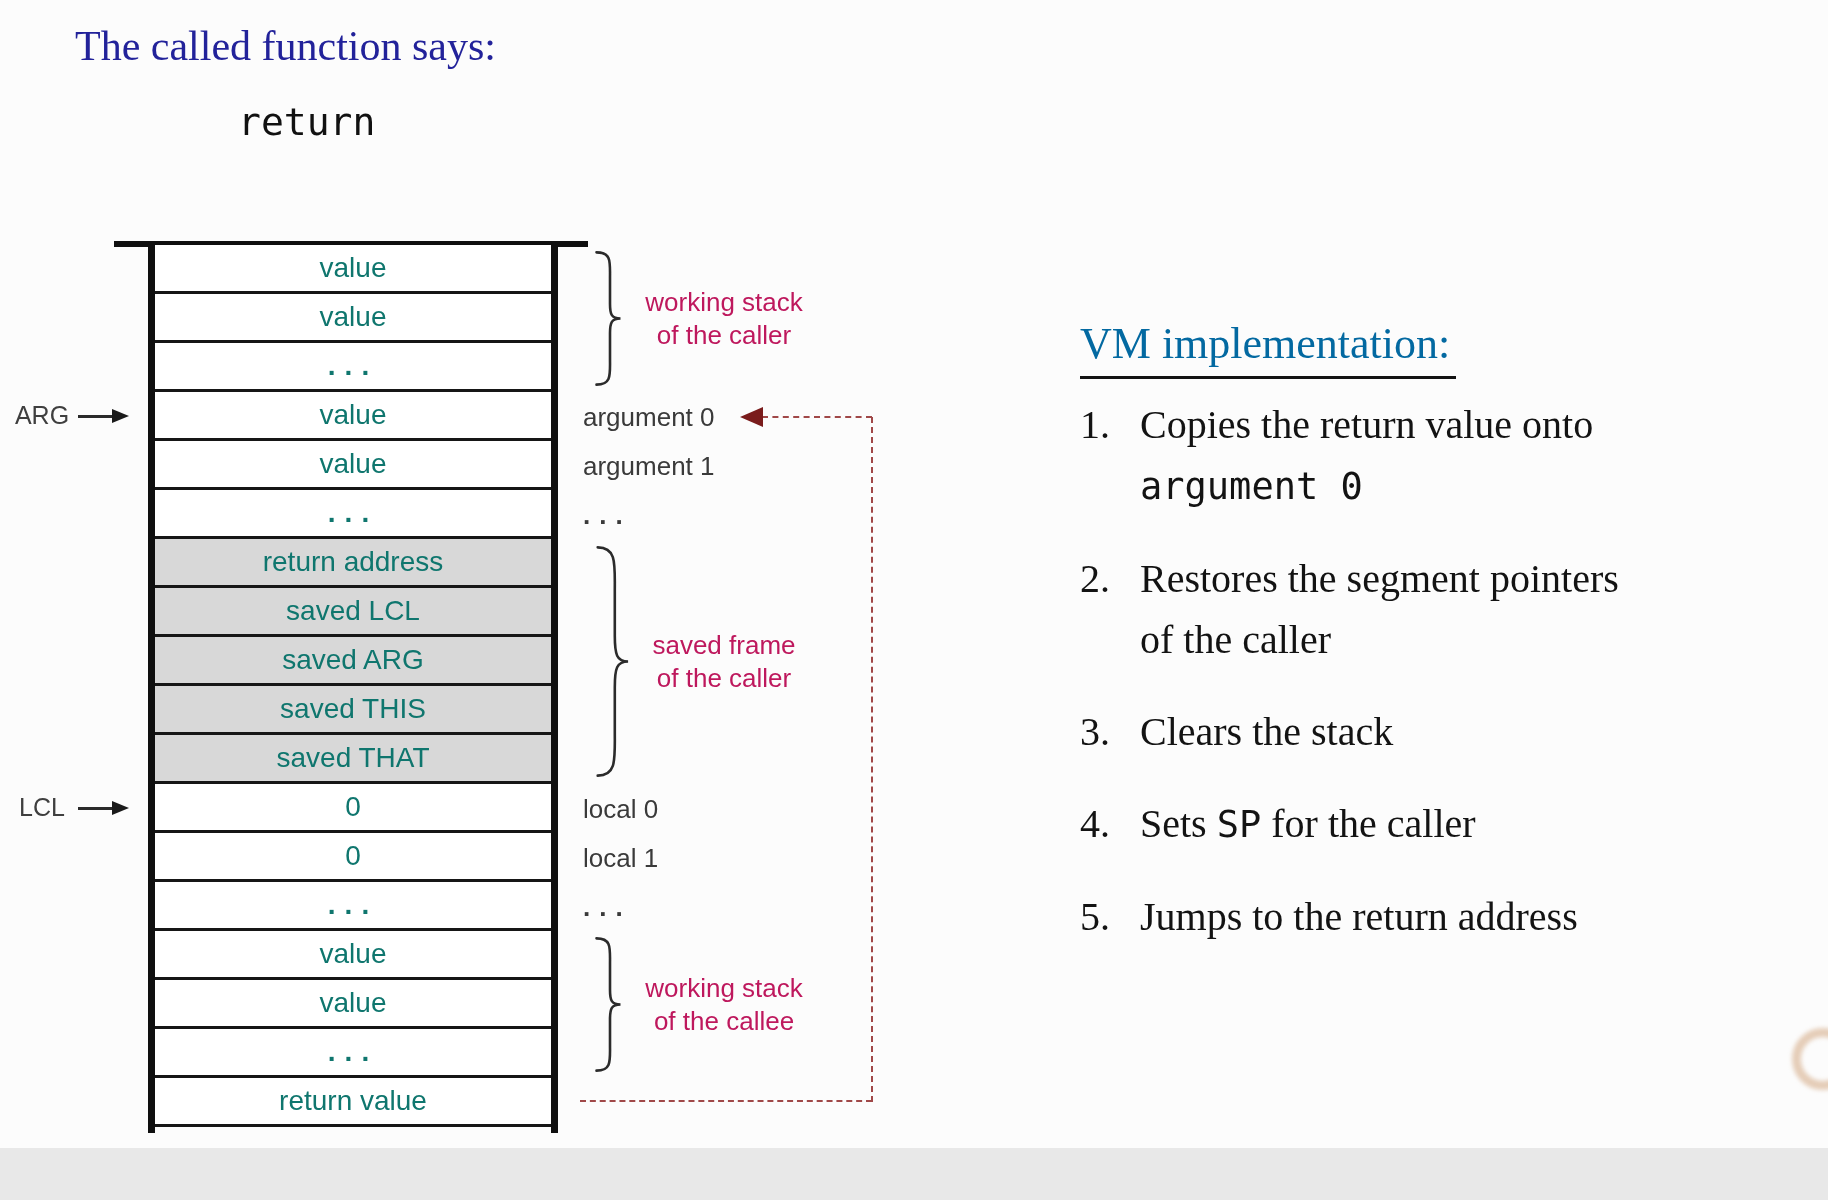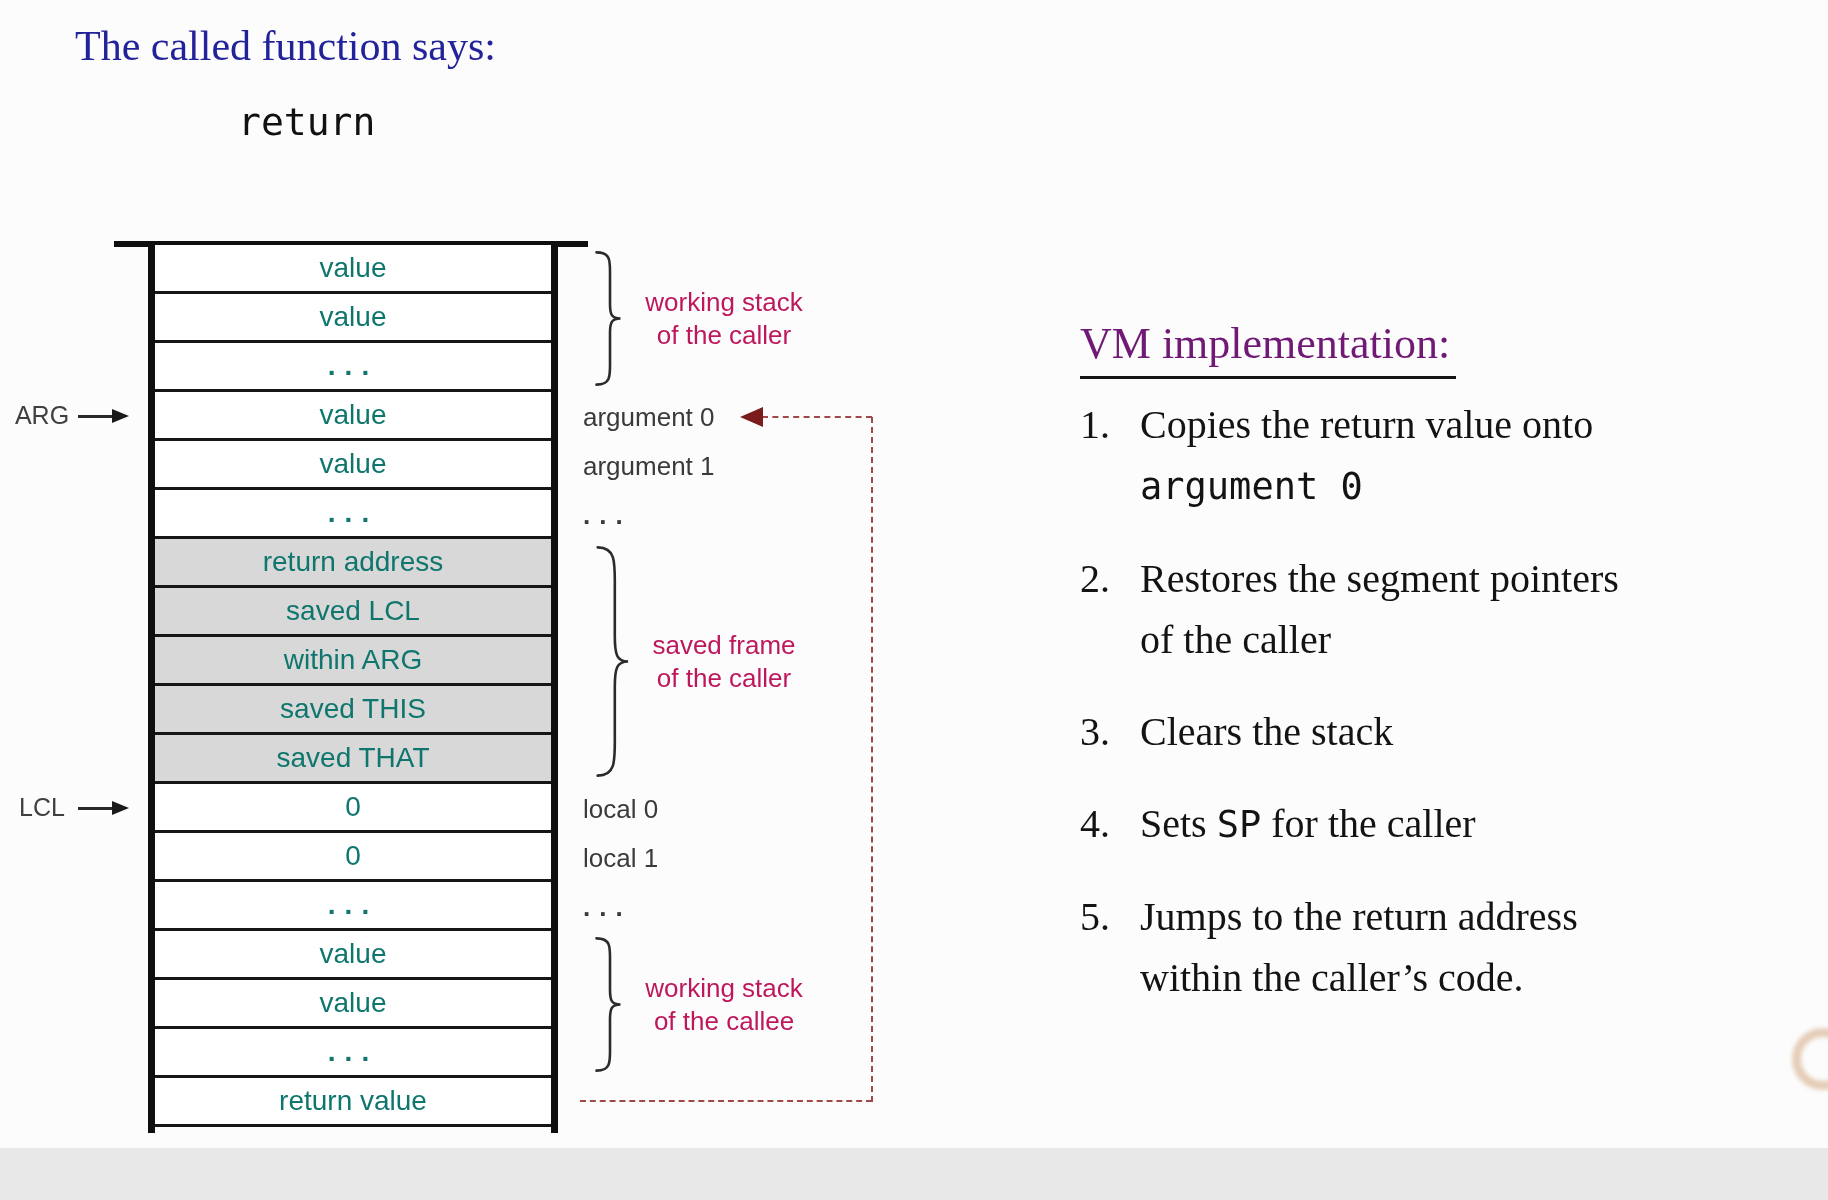--- a/index.html
+++ b/index.html
@@ -66,21 +66,21 @@
   .dash-h { position:absolute; height:0; border-top:2px dashed #a04848; }
   #return-arrow-head {
     position:absolute; width:0; height:0;
     border-top:10px solid transparent; border-bottom:10px solid transparent;
     border-right:23px solid #7a1c1c;
   }
   
   #vm-heading {
     position:absolute; left:1080px; top:318px;
     font-family:"Liberation Serif", serif;
-    font-size:44px; color:#701a75;
+    font-size:44px; color:#0369a1;
     border-bottom:3px solid #131313; padding:0 6px 7px 0;
   }
   #vm-list {
     position:absolute; left:1080px; top:394px; width:790px;
     font-family:"Liberation Serif", serif;
     font-size:40px; line-height:61px; color:#131313;
   }
   .li { display:flex; margin-bottom:31px; }
   .li .num { flex:0 0 60px; }
   .mono {
@@ -105,21 +105,21 @@
   <div id="stack-top-line"></div>
   <div id="stack-box">
       <div class="cell">value</div>
       <div class="cell">value</div>
       <div class="cell dots">...</div>
       <div class="cell">value</div>
       <div class="cell">value</div>
       <div class="cell dots">...</div>
       <div class="cell shaded">return address</div>
       <div class="cell shaded">saved LCL</div>
-      <div class="cell shaded">within ARG</div>
+      <div class="cell shaded">saved ARG</div>
       <div class="cell shaded">saved THIS</div>
       <div class="cell shaded">saved THAT</div>
       <div class="cell">0</div>
       <div class="cell">0</div>
       <div class="cell dots">...</div>
       <div class="cell">value</div>
       <div class="cell">value</div>
       <div class="cell dots">...</div>
       <div class="cell">return value</div>
     </div>
@@ -211,19 +211,18 @@
       <div class="li">
         <span class="num">4.</span>
         <div class="li-text">
           <div><span>Sets </span><span class="mono">SP</span><span> for the caller</span></div>
         </div>
       </div>
       <div class="li">
         <span class="num">5.</span>
         <div class="li-text">
           <div><span>Jumps to the return address</span></div>
-          <div><span>within the caller’s code.</span></div>
         </div>
       </div>
     </div>
 
   <div id="artifact-circle"></div>
 </div>
 
 </body></html>

